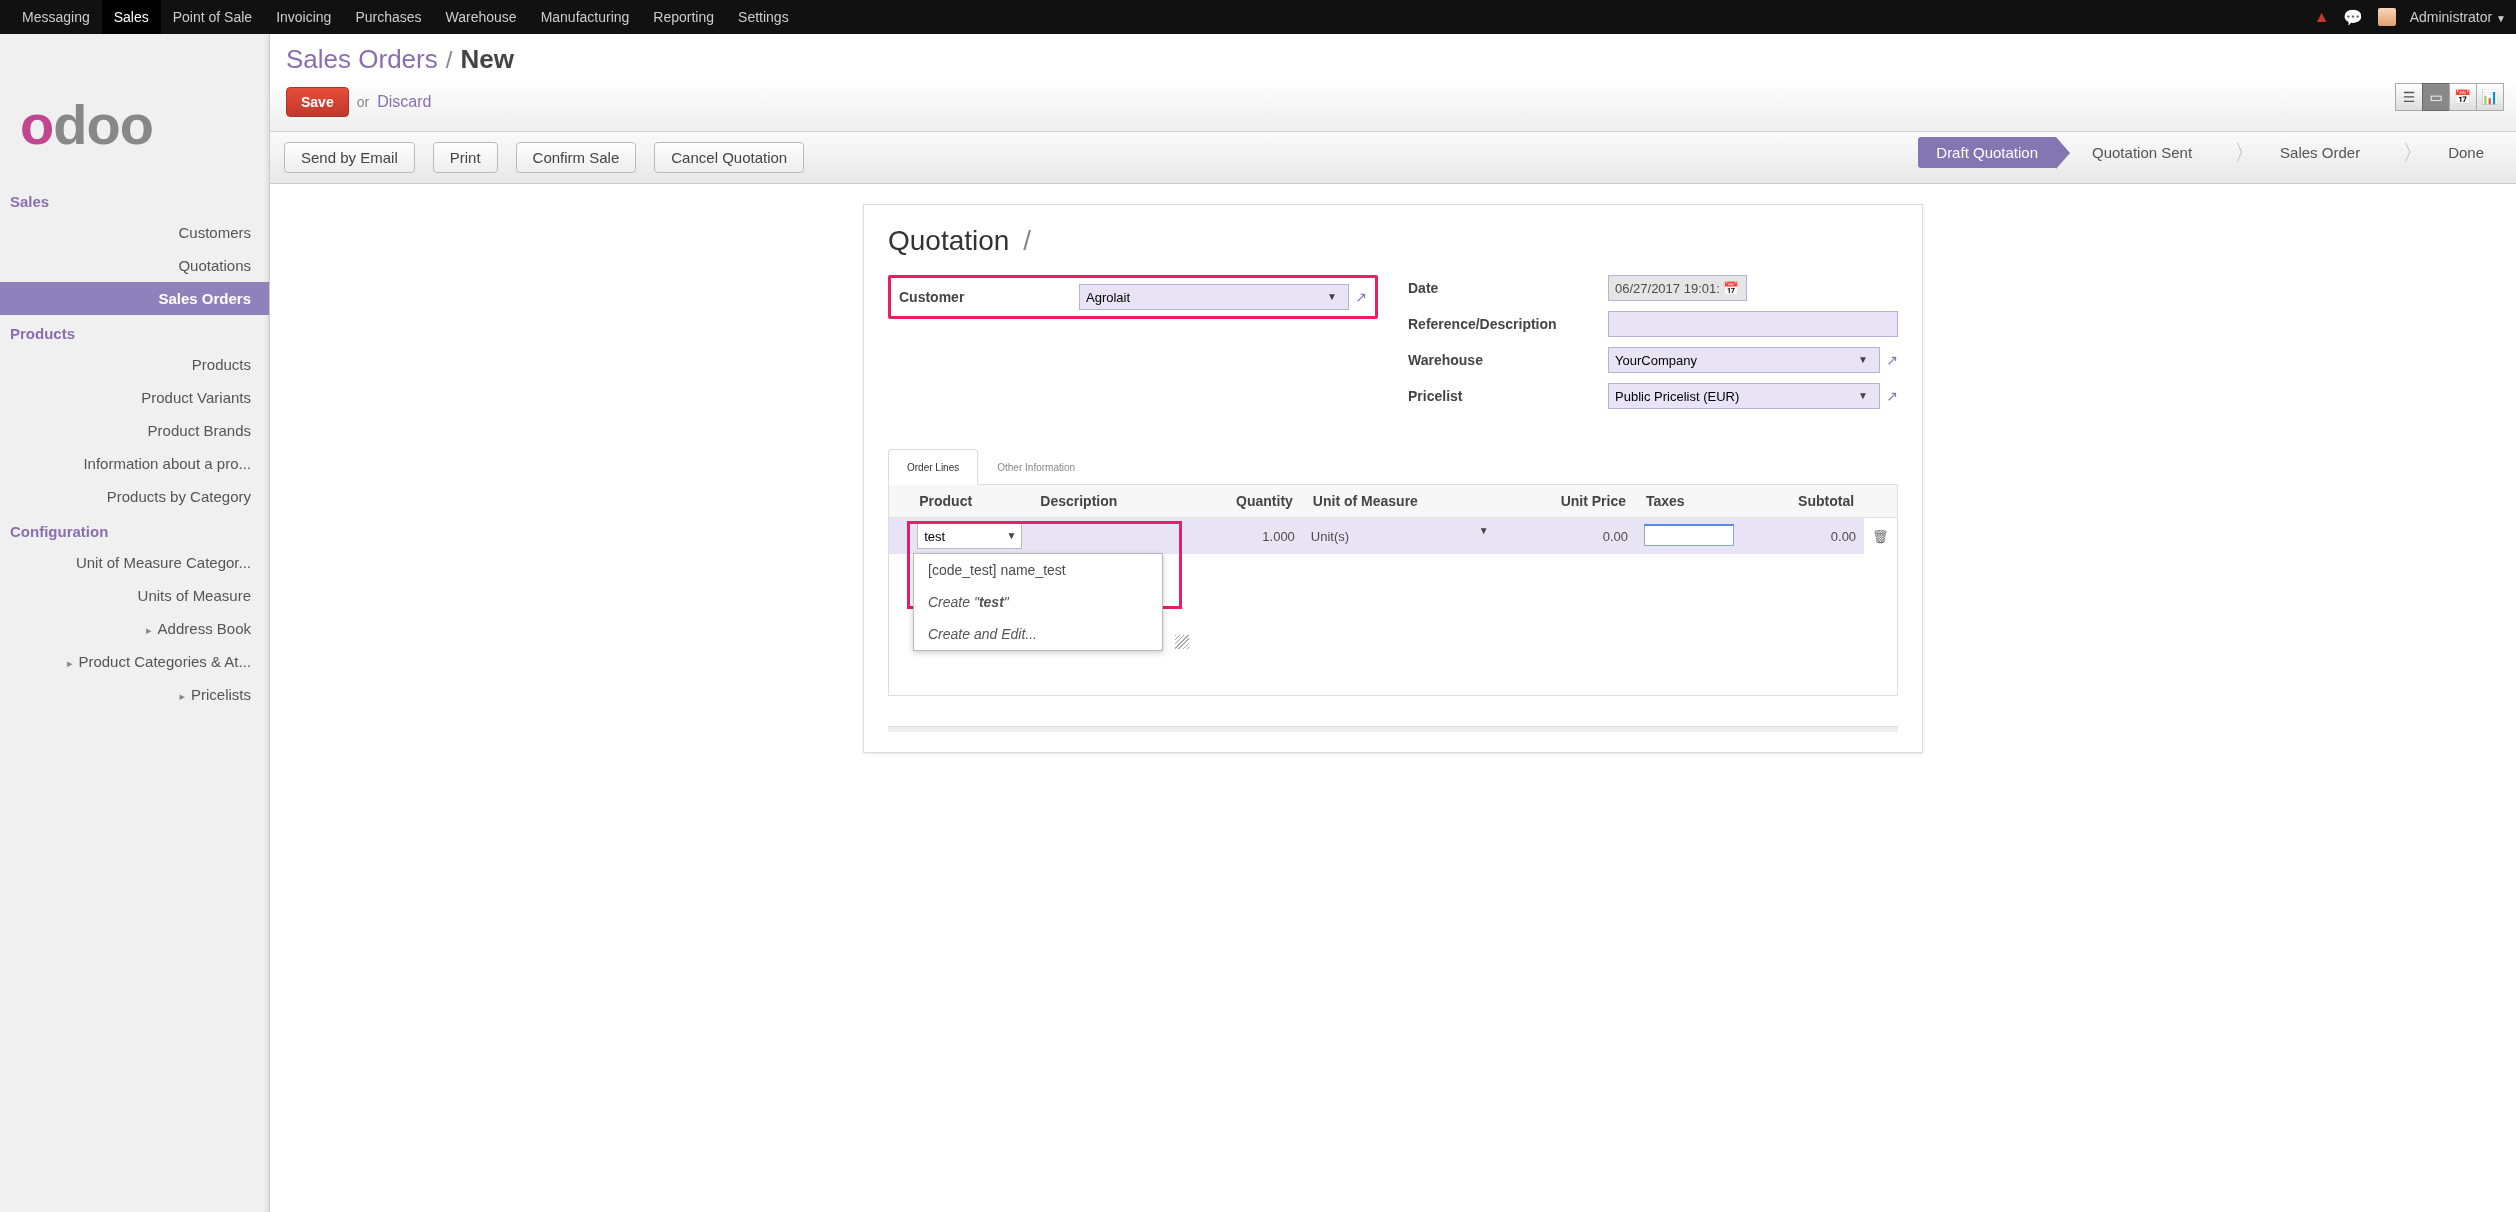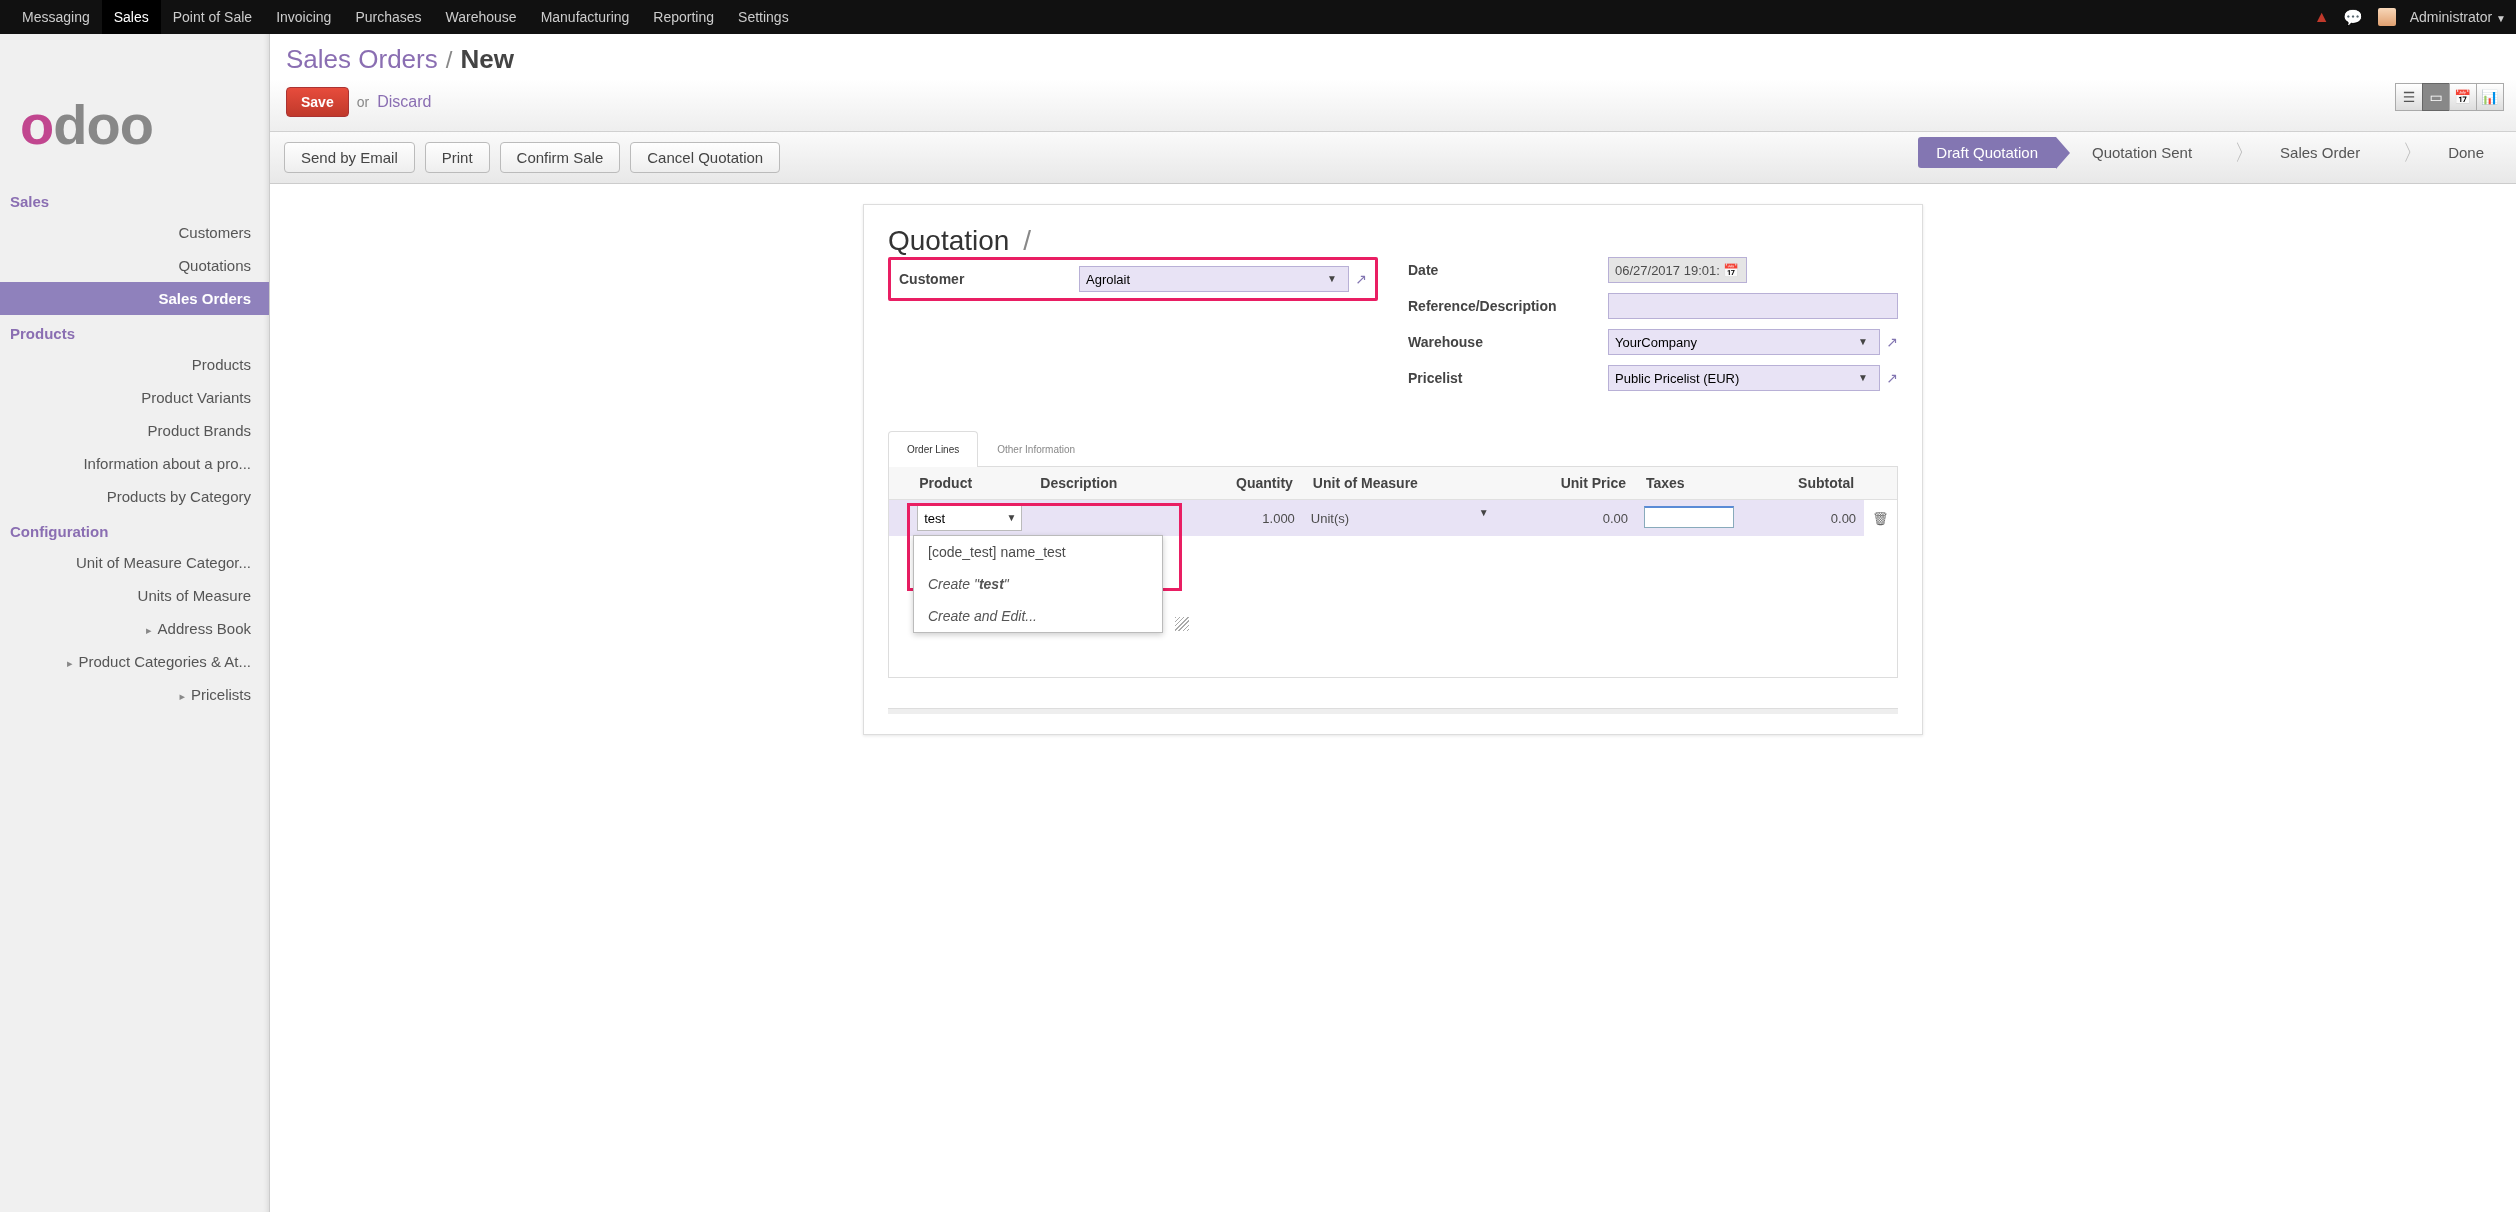--- a/index.html
+++ b/index.html
@@ -42,34 +42,34 @@
   
   .action-bar { position:relative; padding:8px 16px 14px 16px; display:flex; align-items:center; gap:8px; border-bottom:1px solid #d0d0d0; background:linear-gradient(#fff,#eee); }
   .btn-save { background:#d9534f; background:linear-gradient(#e74c3c,#c0392b); color:#fff; border:1px solid #a33; border-radius:4px; padding:6px 14px; font-weight:bold; font-size:14px; cursor:pointer;}
   .or { color:#888; font-size:14px;}
   .link-discard { color:#8a6eb2; font-size:16px; cursor:pointer; }
   .view-switch { position:absolute; right:12px; top:4px; display:flex; }
   .vs-btn { width:28px; height:28px; border:1px solid #aaa; background:linear-gradient(#fff,#ddd); display:flex; align-items:center; justify-content:center; margin-left:-1px; cursor:pointer; font-size:14px; color:#555;}
   .vs-btn.active { background:#888; color:#fff; border-color:#666;}
   
   
-  .secondary-bar { padding:10px 14px; display:flex; align-items:center; gap:10px; background:linear-gradient(#fafafa,#e8e8e8); border-bottom:1px solid #ccc; position:relative;}
+  .secondary-bar { padding:10px 14px; display:flex; align-items:center; gap:18px; background:linear-gradient(#fafafa,#e8e8e8); border-bottom:1px solid #ccc; position:relative;}
   .btn-light { background:linear-gradient(#fefefe,#eee); border:1px solid #bbb; border-radius:4px; padding:6px 16px; font-size:15px; color:#444; cursor:pointer;}
   
   
   .wf2 { position:absolute; right:14px; top:5px; display:flex; align-items:center;}
   .wf2 .chip { padding:7px 18px; font-size:15px; position:relative; color:#555; margin-right:18px;}
   .wf2 .chip.active { background:#8376b2; color:#fff; border-radius:3px 0 0 3px;}
   .wf2 .chip.active::after { content:""; position:absolute; right:-14px; top:0; width:0; height:0; border-top:16px solid transparent; border-bottom:16px solid transparent; border-left:14px solid #8376b2;}
   .wf2 .chev { color:#bbb; font-size:22px; margin:0 6px; }
   
   
   .sheet-wrap { padding:20px 14px; }
   .sheet { max-width:1060px; margin:0 auto; background:#fff; border:1px solid #ddd; box-shadow:0 1px 3px rgba(0,0,0,0.1); padding:20px 24px; }
-  .sheet h1 { font-size:28px; color:#333; font-weight:normal;}
+  .sheet h1 { font-size:28px; color:#333; margin-bottom:18px; font-weight:normal;}
   .sheet h1 .sl { color:#888; margin-left:6px;}
   
   .form-grid { display:flex; gap:30px; margin-bottom:30px;}
   .form-col { flex:1; }
   .form-row { display:flex; align-items:center; margin-bottom:10px; }
   .form-label { width:200px; font-weight:bold; font-size:14px; color:#444;}
   .form-control { flex:1; display:flex; align-items:center; gap:6px;}
   .form-control select, .form-control input[type=text] { flex:1; height:26px; border:1px solid #b8b0d6; background:#e8e3f5; padding:3px 6px; font-size:13px;}
   .form-control .plain { background:#fff; border:1px solid #ccc; flex:1; height:26px; padding:3px 6px;}
   .ext-icon { color:#8376b2; cursor:pointer; font-size:14px;}

